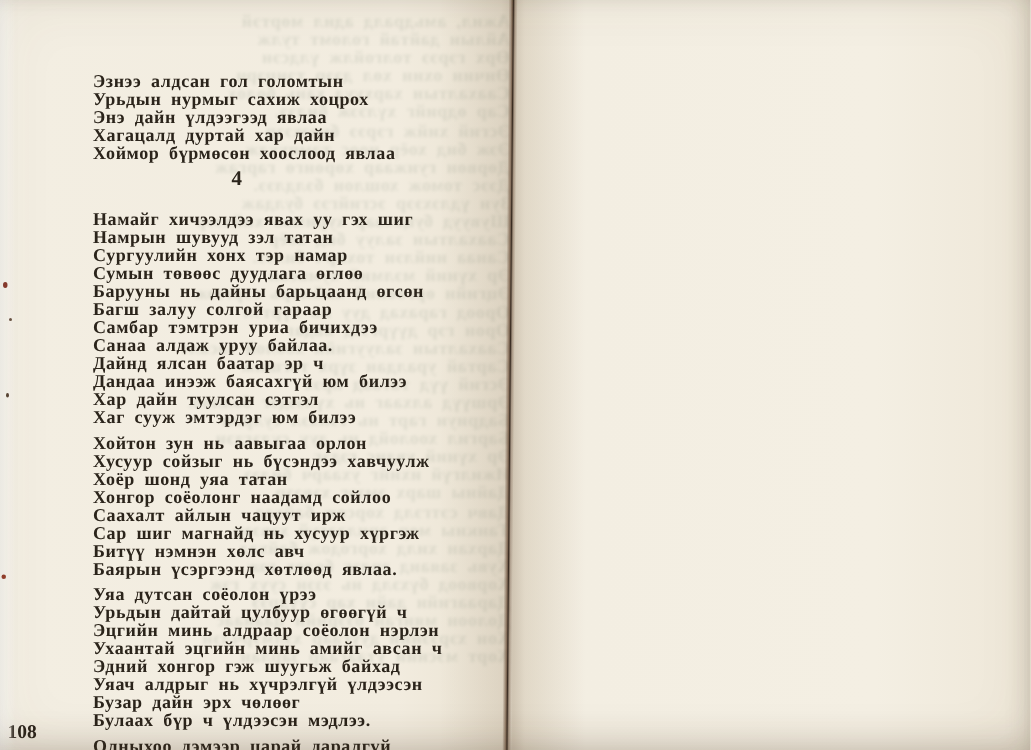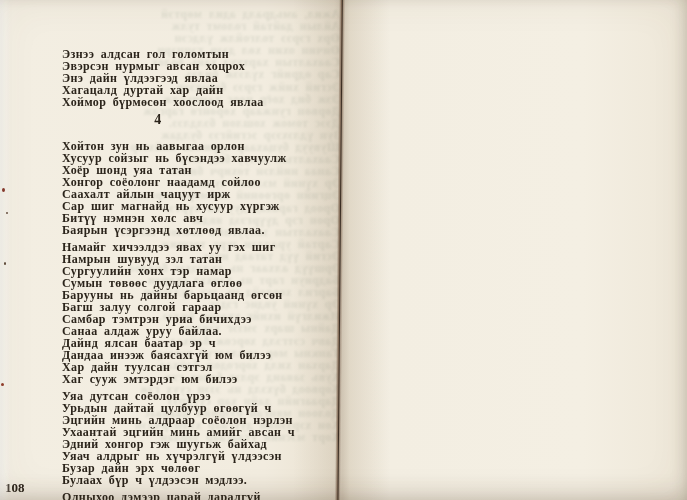--- a/index.html
+++ b/index.html
@@ -98,49 +98,49 @@
         <div>Хувь заяанд эрлэг болох гэж</div>
         <div>Хорвоод бүхэлд нь эзэн суух гэж</div>
         <div>Дараагийн дайн хар сүүдрээ</div>
         <div>Долоон мянган бээрийн цаанаас</div>
         <div>Хон хэрээний дуугаар хэлмэрчлэн</div>
         <div>Хорт мэсний утаагаар зарлан</div>
       </div>
     <div class="text-col" id="left-col">
         <div class="stanza">
           <div class="poem-line">Эзнээ алдсан гол голомтын</div>
-          <div class="poem-line">Эвэрсэн нурмыг авсан хоцрох</div>
+          <div class="poem-line">Урьдын нурмыг сахиж хоцрох</div>
           <div class="poem-line">Энэ дайн үлдээгээд явлаа</div>
           <div class="poem-line">Хагацалд дуртай хар дайн</div>
           <div class="poem-line">Хоймор бүрмөсөн хоослоод явлаа</div>
         </div>
         <div class="section-heading">4</div>
-        <div class="stanza">
-          <div class="poem-line">Хойтон зун нь аавыгаа орлон</div>
-          <div class="poem-line">Хусуур сойзыг нь бүсэндээ хавчуулж</div>
-          <div class="poem-line">Хоёр шонд уяа татан</div>
-          <div class="poem-line">Хонгор соёолонг наадамд сойлоо</div>
-          <div class="poem-line">Саахалт айлын чацуут ирж</div>
-          <div class="poem-line">Сар шиг магнайд нь хусуур хүргэж</div>
-          <div class="poem-line">Битүү нэмнэн хөлс авч</div>
-          <div class="poem-line">Баярын үсэргээнд хөтлөөд явлаа.</div>
-        </div>
         <div class="stanza">
           <div class="poem-line">Намайг хичээлдээ явах уу гэх шиг</div>
           <div class="poem-line">Намрын шувууд зэл татан</div>
           <div class="poem-line">Сургуулийн хонх тэр намар</div>
           <div class="poem-line">Сумын төвөөс дуудлага өглөө</div>
           <div class="poem-line">Барууны нь дайны барьцаанд өгсөн</div>
           <div class="poem-line">Багш залуу солгой гараар</div>
           <div class="poem-line">Самбар тэмтрэн уриа бичихдээ</div>
           <div class="poem-line">Санаа алдаж уруу байлаа.</div>
           <div class="poem-line">Дайнд ялсан баатар эр ч</div>
           <div class="poem-line">Дандаа инээж баясахгүй юм билээ</div>
           <div class="poem-line">Хар дайн туулсан сэтгэл</div>
           <div class="poem-line">Хаг сууж эмтэрдэг юм билээ</div>
+        </div>
+        <div class="stanza">
+          <div class="poem-line">Хойтон зун нь аавыгаа орлон</div>
+          <div class="poem-line">Хусуур сойзыг нь бүсэндээ хавчуулж</div>
+          <div class="poem-line">Хоёр шонд уяа татан</div>
+          <div class="poem-line">Хонгор соёолонг наадамд сойлоо</div>
+          <div class="poem-line">Саахалт айлын чацуут ирж</div>
+          <div class="poem-line">Сар шиг магнайд нь хусуур хүргэж</div>
+          <div class="poem-line">Битүү нэмнэн хөлс авч</div>
+          <div class="poem-line">Баярын үсэргээнд хөтлөөд явлаа.</div>
         </div>
         <div class="stanza">
           <div class="poem-line">Уяа дутсан соёолон үрээ</div>
           <div class="poem-line">Урьдын дайтай цулбуур өгөөгүй ч</div>
           <div class="poem-line">Эцгийн минь алдраар соёолон нэрлэн</div>
           <div class="poem-line">Ухаантай эцгийн минь амийг авсан ч</div>
           <div class="poem-line">Эдний хонгор гэж шуугьж байхад</div>
           <div class="poem-line">Уяач алдрыг нь хүчрэлгүй үлдээсэн</div>
           <div class="poem-line">Бузар дайн эрх чөлөөг</div>
           <div class="poem-line">Булаах бүр ч үлдээсэн мэдлээ.</div>

